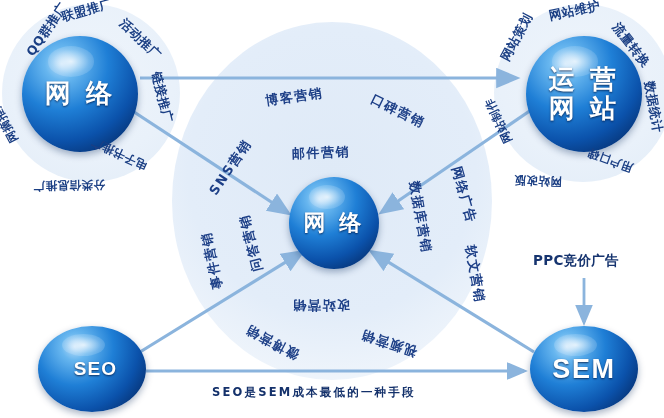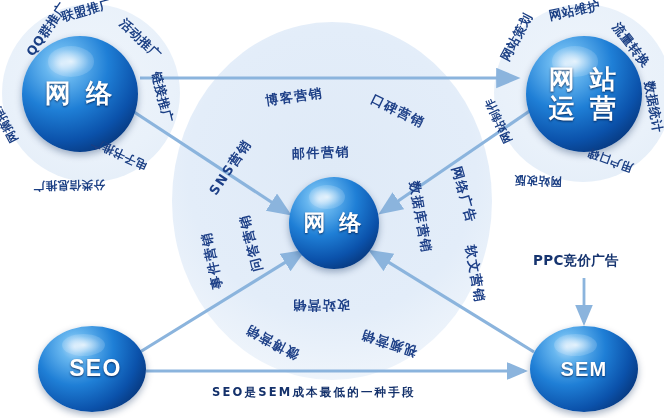--- a/index.html
+++ b/index.html
@@ -51,24 +51,24 @@
 
   #node-wzyy{left:526px;top:36px;width:116px;height:116px;}
   #node-wzyy .lbl{font-size:26px;letter-spacing:.12em;}
   #ring-wzyy{left:494px;top:4px;width:178px;height:178px;}
 
   #node-center{left:289px;top:177px;width:90px;height:92px;}
   #node-center .lbl{font-size:22px;letter-spacing:.14em;}
   #halo-main{left:172px;top:22px;width:320px;height:358px;}
 
   #node-seo{left:38px;top:326px;width:108px;height:86px;}
-  #node-seo .lbl{font-size:23px;letter-spacing:.06em;margin-left:7px;}
+  #node-seo .lbl{font-size:19px;letter-spacing:.06em;margin-left:7px;}
 
   #node-sem{left:530px;top:326px;width:108px;height:86px;}
-  #node-sem .lbl{font-size:20px;letter-spacing:.06em;}
+  #node-sem .lbl{font-size:27px;letter-spacing:.06em;}
 
   
   svg.layer{position:absolute;left:0;top:0;width:664px;height:418px;overflow:visible;}
   svg.layer.under{z-index:1;}
   svg.layer.over{z-index:6;}
 
   .ringtxt{
     font-family:"DejaVu Sans","Liberation Sans",sans-serif;
     font-size:12.5px;font-weight:bold;fill:#1b3f84;letter-spacing:.5px;
   }
@@ -131,22 +131,22 @@
   </svg>
 
   <div class="sphere" id="node-wlty">
     <div class="lbl cn">
       <div>网 络</div>
     </div>
   </div>
 
   <div class="sphere" id="node-wzyy">
     <div class="lbl cn">
+      <div>运 营</div>
       <div>网 站</div>
-      <div>运 营</div>
     </div>
   </div>
 
   <div class="sphere" id="node-center">
     <div class="lbl cn">
       <div>网 络</div>
     </div>
   </div>
 
   <div class="sphere" id="node-seo">

